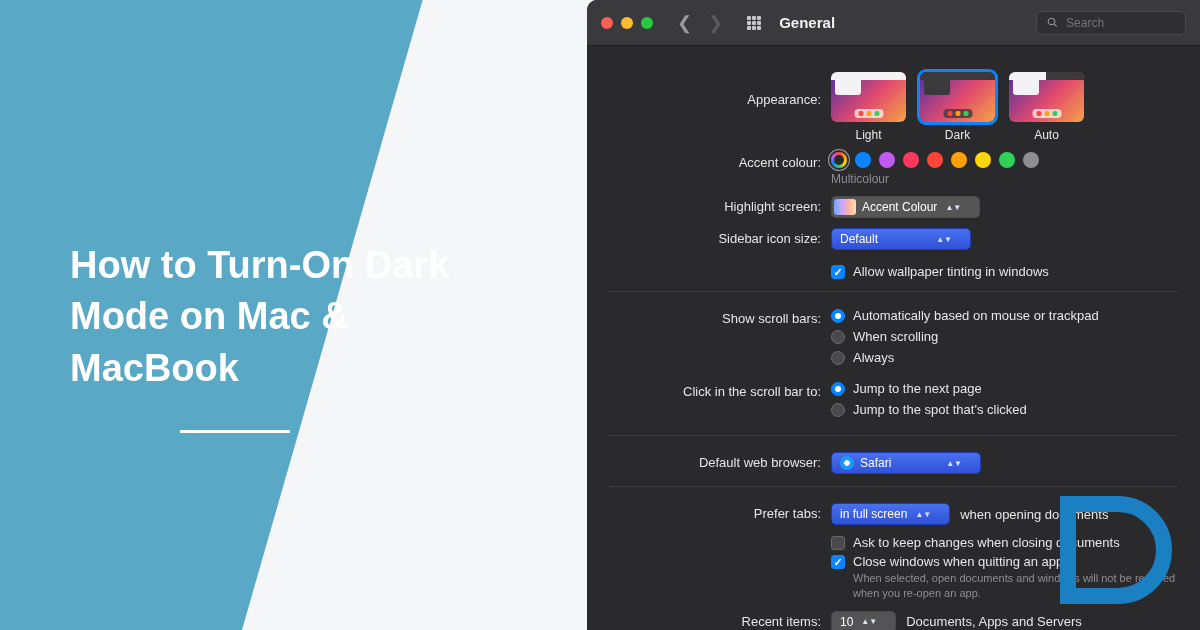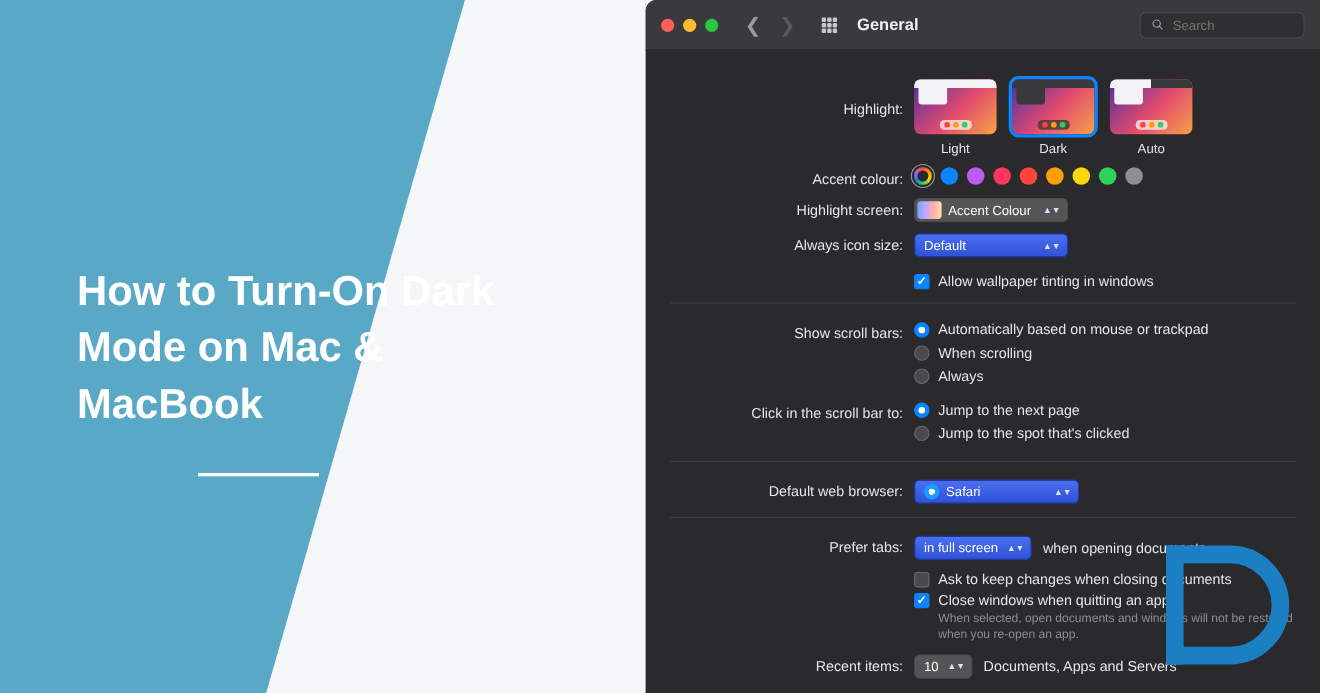--- a/index.html
+++ b/index.html
@@ -56,21 +56,21 @@
 
 
 .swatches { display:flex; gap:8px; align-items:center; }
 .swatch { width:16px; height:16px; border-radius:50%; cursor:pointer; }
 .swatch.sel { box-shadow:0 0 0 2px #2a2a2c, 0 0 0 3px #9a9a9e; }
 .sw-multi { background:conic-gradient(#ff453a,#ff9f0a,#ffd60a,#30d158,#0a84ff,#bf5af2,#ff453a); position:relative;}
 .sw-multi::after{content:"";position:absolute;inset:3px;border-radius:50%;background:#2a2a2c;}
 .accent-sub { margin-top:4px; color:#8e8e93; font-size:12px; }
 
 
-.select { display:inline-flex; align-items:center; background:#3b5bd8; background:linear-gradient(#4a6ff0,#2f52d6); border:1px solid #1c3bb0; color:#fff; border-radius:5px; height:22px; padding:0 6px 0 8px; font-size:12px; gap:8px; cursor:pointer; min-width:140px; justify-content:space-between;}
+.select { display:inline-flex; align-items:center; background:#3b5bd8; background:linear-gradient(#4a6ff0,#2f52d6); border:1px solid #1c3bb0; color:#fff; border-radius:5px; height:22px; padding:0 18px 0 8px; font-size:12px; gap:8px; cursor:pointer; min-width:140px; justify-content:space-between;}
 .select .chev2 { display:flex; flex-direction:column; line-height:5px; font-size:8px; color:#dce4ff; }
 .select.gradient-prev { background:#555; border-color:#4a4a4d; padding-left:2px; }
 .select.gradient-prev .gradbox{ width:22px; height:16px; border-radius:3px; margin-right:6px; background:linear-gradient(90deg,#6fa8ff,#bfa8ff,#ffb0a8,#ffe0a8);}
 .select.safari { min-width:150px; }
 .select .safari-icon{ width:14px; height:14px; border-radius:50%; background:radial-gradient(circle at 50% 50%, #fff 28%, #1a9bff 30%); margin-right:6px; display:inline-block;}
 .select.small{min-width:auto;text-align:right;}
 .select.grey{ background:#545457; border-color:#4a4a4d; }
 
 
 .chk { display:flex; align-items:flex-start; gap:8px; margin-top:4px; font-size:13px; }
@@ -129,21 +129,21 @@
         <svg viewBox="0 0 16 16">
             <path d="M6.5 1a5.5 5.5 0 014.38 8.83l3.65 3.64-1.06 1.06-3.64-3.65A5.5 5.5 0 116.5 1zm0 1.5a4 4 0 100 8 4 4 0 000-8z"></path>
           </svg>
         <input placeholder="Search" style="">
       </div>
     </div>
 
     <div class="body">
 
       <div class="row">
-        <div class="label" style="padding-top:20px">Highlight:</div>
+        <div class="label" style="padding-top:20px">Appearance:</div>
         <div class="control">
           <div class="tiles">
             <div class="tile light">
               <div class="preview">
                   <div class="menubar"></div>
                   <div class="winicon"></div>
                   <div class="dock">
                     <i></i>
                     <i></i>
                     <i></i>
@@ -186,38 +186,39 @@
             <div class="swatch sw-multi sel"></div>
             <div class="swatch" style="background:#0a84ff"></div>
             <div class="swatch" style="background:#bf5af2"></div>
             <div class="swatch" style="background:#ff375f"></div>
             <div class="swatch" style="background:#ff453a"></div>
             <div class="swatch" style="background:#ff9f0a"></div>
             <div class="swatch" style="background:#ffd60a"></div>
             <div class="swatch" style="background:#30d158"></div>
             <div class="swatch" style="background:#8e8e93"></div>
           </div>
+          <div class="accent-sub">Multicolour</div>
         </div>
       </div>
 
       <div class="row">
         <div class="label">Highlight screen:</div>
         <div class="control">
           <div class="select gradient-prev">
             <span style="display:flex;align-items:center">
                 <span class="gradbox"></span>
                 <span>Accent Colour</span>
               </span>
             <span class="chev2">▲▼</span>
           </div>
         </div>
       </div>
 
       <div class="row">
-        <div class="label">Always icon size:</div>
+        <div class="label">Sidebar icon size:</div>
         <div class="control">
           <div class="select">
             <span>Default</span>
             <span class="chev2">▲▼</span>
           </div>
         </div>
       </div>
 
       <div class="row">
         <div class="label"></div>

